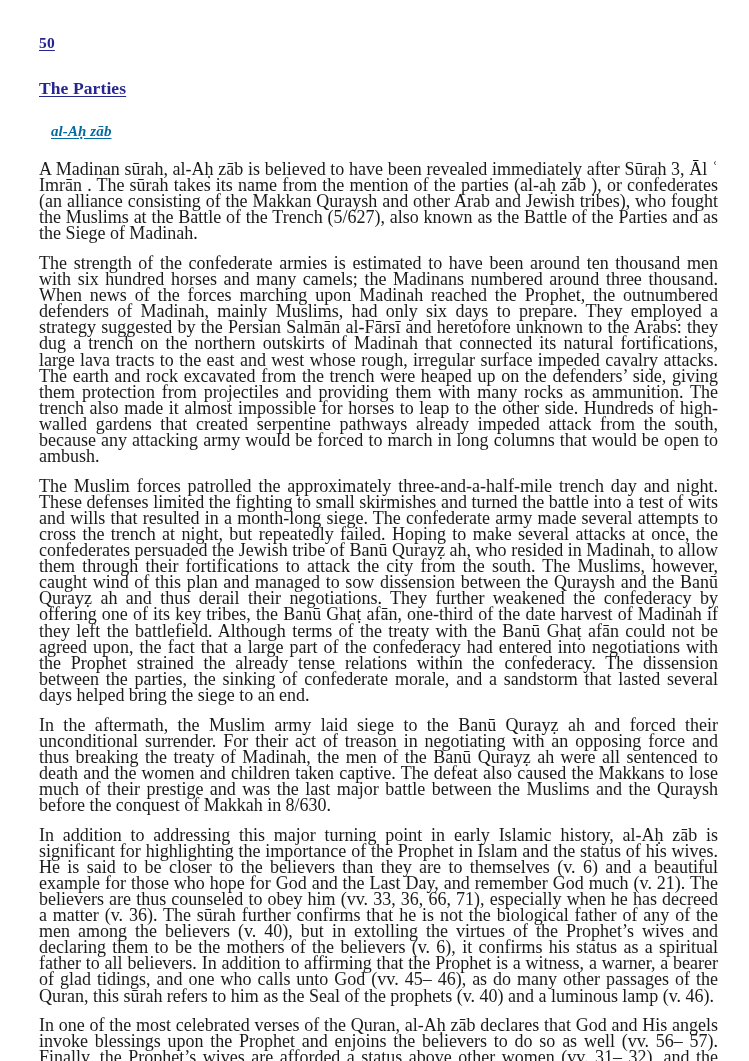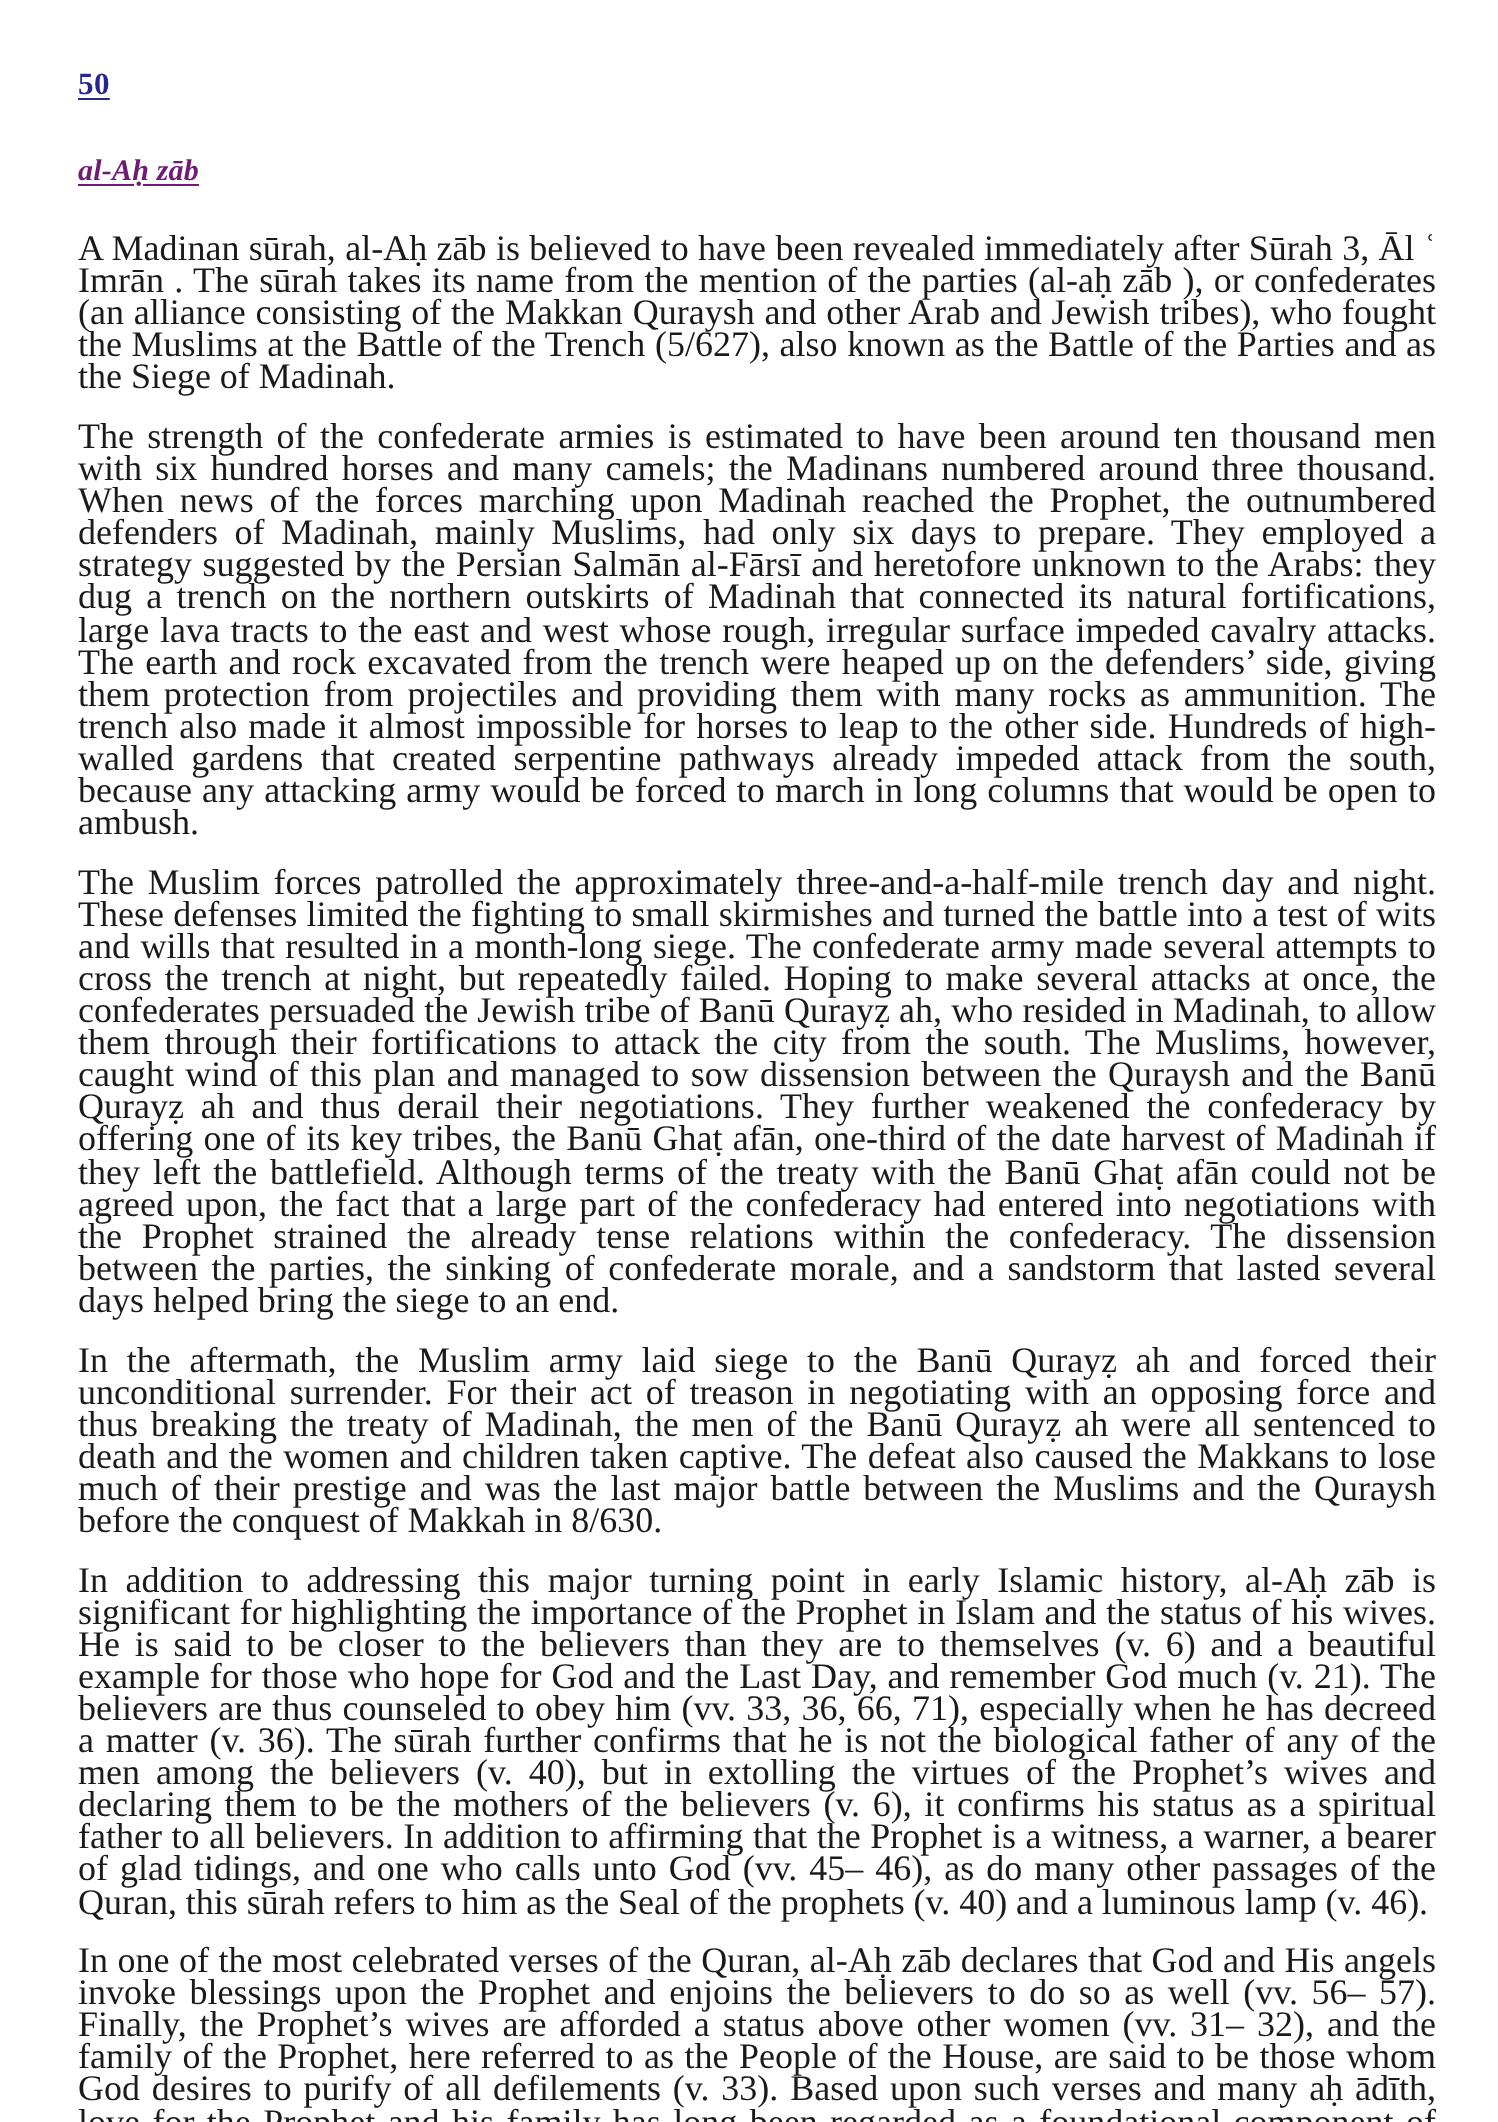--- a/index.html
+++ b/index.html
@@ -39,24 +39,24 @@
     color: #26268f;
     text-decoration: underline;
     text-underline-offset: 2px;
     margin: 0 0 24px 0;
     letter-spacing: 0.1px;
   }
   .chapter-subtitle {
     font-size: 15px;
     font-weight: bold;
     font-style: italic;
-    color: #701a75;
+    color: #0369a1;
     text-decoration: underline;
     text-underline-offset: 2px;
-    margin: 0 0 21px 0;
+    margin: 0 0 21px 12px;
     letter-spacing: 0.1px;
   }
 
   
   .body-paragraph {
     font-size: 18px;
     line-height: 16.1px;
     text-align: justify;
     margin: 0 0 13.5px 0;
     -webkit-hyphens: none;
@@ -72,20 +72,21 @@
     line-height: 17px;
   }
 </style>
 </head>
 <body>
 
 <div class="page">
 
   <h1 class="chapter-number">50</h1>
 
+  <h2 class="chapter-title">The Parties</h2>
 
   <h3 class="chapter-subtitle">al-Aḥ zāb</h3>
 
   <p class="body-paragraph">A Madinan sūrah, al-Aḥ zāb is believed to have been revealed immediately after Sūrah 3, Āl ʿ Imrān . The sūrah takes its name from the mention of the parties (al-aḥ zāb ), or confederates (an alliance consisting of the Makkan Quraysh and other Arab and Jewish tribes), who fought the Muslims at the Battle of the Trench (5/627), also known as the Battle of the Parties and as the Siege of Madinah.</p>
 
   <p class="body-paragraph">The strength of the confederate armies is estimated to have been around ten thousand men with six hundred horses and many camels; the Madinans numbered around three thousand. When news of the forces marching upon Madinah reached the Prophet, the outnumbered defenders of Madinah, mainly Muslims, had only six days to prepare. They employed a strategy suggested by the Persian Salmān al-Fārsī and heretofore unknown to the Arabs: they dug a trench on the northern outskirts of Madinah that connected its natural fortifications, large lava tracts to the east and west whose rough, irregular surface impeded cavalry attacks. The earth and rock excavated from the trench were heaped up on the defenders’ side, giving them protection from projectiles and providing them with many rocks as ammunition. The trench also made it almost impossible for horses to leap to the other side. Hundreds of high-walled gardens that created serpentine pathways already impeded attack from the south, because any attacking army would be forced to march in long columns that would be open to ambush.</p>
 
   <p class="body-paragraph">The Muslim forces patrolled the approximately three-and-a-half-mile trench day and night. These defenses limited the fighting to small skirmishes and turned the battle into a test of wits and wills that resulted in a month-long siege. The confederate army made several attempts to cross the trench at night, but repeatedly failed. Hoping to make several attacks at once, the confederates persuaded the Jewish tribe of Banū Qurayẓ ah, who resided in Madinah, to allow them through their fortifications to attack the city from the south. The Muslims, however, caught wind of this plan and managed to sow dissension between the Quraysh and the Banū Qurayẓ ah and thus derail their negotiations. They further weakened the confederacy by offering one of its key tribes, the Banū Ghaṭ afān, one-third of the date harvest of Madinah if they left the battlefield. Although terms of the treaty with the Banū Ghaṭ afān could not be agreed upon, the fact that a large part of the confederacy had entered into negotiations with the Prophet strained the already tense relations within the confederacy. The dissension between the parties, the sinking of confederate morale, and a sandstorm that lasted several days helped bring the siege to an end.</p>
 
   <p class="body-paragraph">In the aftermath, the Muslim army laid siege to the Banū Qurayẓ ah and forced their unconditional surrender. For their act of treason in negotiating with an opposing force and thus breaking the treaty of Madinah, the men of the Banū Qurayẓ ah were all sentenced to death and the women and children taken captive. The defeat also caused the Makkans to lose much of their prestige and was the last major battle between the Muslims and the Quraysh before the conquest of Makkah in 8/630.</p>

